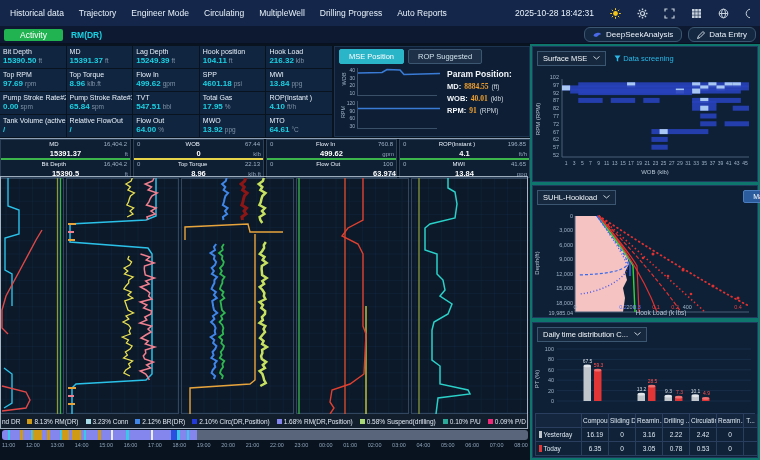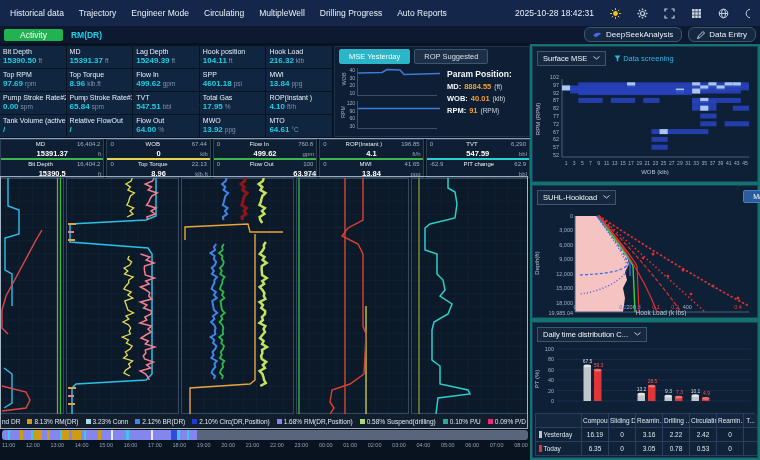--- a/index.html
+++ b/index.html
@@ -35,21 +35,21 @@
   .stab.active{background:#2ab5c8;border-color:#2ab5c8;color:#fff;}
   #suggest-body{display:flex;margin-top:2px;}
   .mini{position:relative;width:100px;height:33px;}
   .mini .yl{position:absolute;left:-2px;top:10px;font-size:5.5px;color:#9fb2c6;transform:rotate(-90deg);}
   .mini .ticks{position:absolute;left:4px;top:1px;bottom:3px;width:12px;display:flex;flex-direction:column;
                justify-content:space-between;align-items:flex-end;font-size:5px;color:#9fb2c6;}
   .mini .plot{position:absolute;left:18px;right:2px;top:2px;bottom:3px;border-left:1px solid #3a5068;border-bottom:1px solid #3a5068;}
   #param-box{flex:1;padding-left:6px;padding-top:3px;}
   #param-title{font-size:8.5px;font-weight:bold;color:#f2f6fa;}
   .pline{font-size:7.5px;margin-top:3px;color:#f2f6fa;font-weight:bold;}
-  .pv{color:#f0a030;margin-left:3px;}
+  .pv{color:#f0a030;margin-left:3px;font-family:Liberation Serif, serif;}
   .pu{color:#cfd8e2;font-weight:normal;margin-left:3px;font-size:6.5px;}
   
   #track-headers{position:absolute;top:94px;left:0;width:530px;height:40px;display:flex;gap:2px;border-top:1px solid #8fa0b4;}
   .track{flex:1;background:#0e1e33;border:1px solid #2c4158;overflow:hidden;}
   .tmm{display:flex;justify-content:space-between;font-size:6px;color:#9fb2c6;padding:0 3px;height:9px;line-height:9px;}
   .tname{color:#e9f1fa;}
   .tvr{position:relative;text-align:center;font-size:7.5px;height:10.5px;line-height:9px;color:#fff;}
   .tunit{position:absolute;right:2px;top:1px;font-size:6px;color:#8fa3b8;font-weight:normal;}
   
   #main-chart{position:absolute;top:134px;left:0;width:530px;height:236px;background:#0b1929;}
@@ -266,21 +266,21 @@
             <div class="rlabel">MWO</div>
             <div class="rval">13.92<span class="runit">ppg</span></div>
           </div>
           <div class="rcell">
             <div class="rlabel">MTO</div>
             <div class="rval">64.61<span class="runit">°C</span></div>
           </div>
         </div>
       <div id="suggest">
         <div id="suggest-tabs">
-            <div class="stab active">MSE Yesterday</div>
+            <div class="stab active">MSE Position</div>
             <div class="stab">ROP Suggested</div>
           </div>
         <div id="suggest-body">
           <div style="width:102px;">
             <div class="mini">
               <span class="yl">WOB</span>
               <span class="ticks" id="wob-ticks">
                   <span>40</span>
                   <span>30</span>
                   <span>20</span>
@@ -364,34 +364,20 @@
             <span class="tname">ROP(Instant )</span>
             <span>196.85</span>
           </div>
           <div class="tvr" style="border-bottom: 2px solid rgb(60, 181, 74);"><b>4.1</b><span class="tunit">ft/h</span></div>
           <div class="tmm">
             <span>0</span>
             <span class="tname">MWI</span>
             <span>41.65</span>
           </div>
           <div class="tvr" style="border-bottom: 2px solid rgb(168, 50, 50);"><b>13.84</b><span class="tunit">ppg</span></div>
-        </div>
-        <div class="track">
-          <div class="tmm">
-            <span>0</span>
-            <span class="tname">TVT</span>
-            <span>6,290</span>
-          </div>
-          <div class="tvr" style="border-bottom: 2px solid rgb(42, 208, 208);"><b>547.59</b><span class="tunit">bbl</span></div>
-          <div class="tmm">
-            <span>-62.9</span>
-            <span class="tname">PIT change</span>
-            <span>62.9</span>
-          </div>
-          <div class="tvr" style="border-bottom: 2px solid rgb(232, 164, 60);"><b></b><span class="tunit">bbl</span></div>
         </div>
       </div>
 
     <div id="main-chart">
       <svg id="main-svg" width="530" height="236">
           <rect x="0" y="0" width="530" height="236" fill="#0b1929"></rect>
           <line x1="6" y1="0" x2="6" y2="236" stroke="#14273d" stroke-width="0.6"></line>
           <line x1="19.2" y1="0" x2="19.2" y2="236" stroke="#14273d" stroke-width="0.6"></line>
           <line x1="32.4" y1="0" x2="32.4" y2="236" stroke="#14273d" stroke-width="0.6"></line>
           <line x1="45.599999999999994" y1="0" x2="45.599999999999994" y2="236" stroke="#14273d" stroke-width="0.6"></line>

